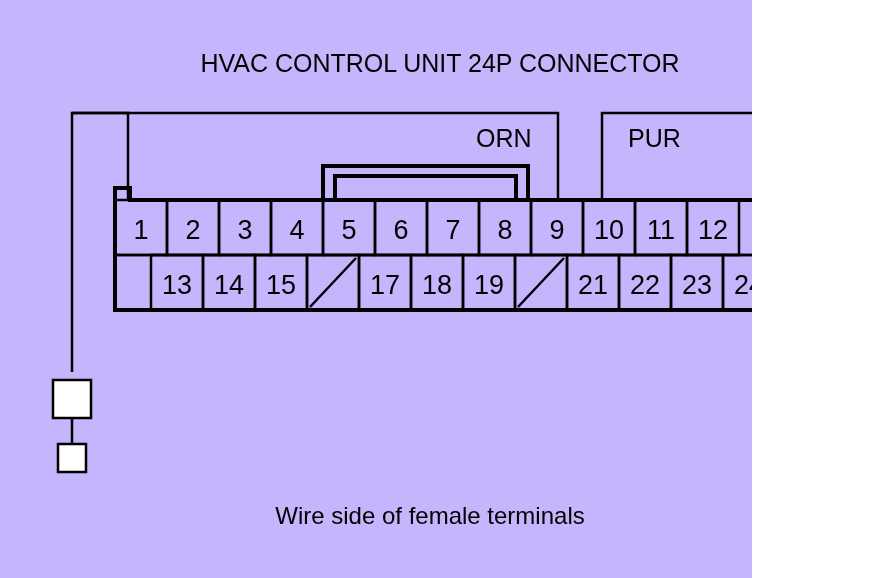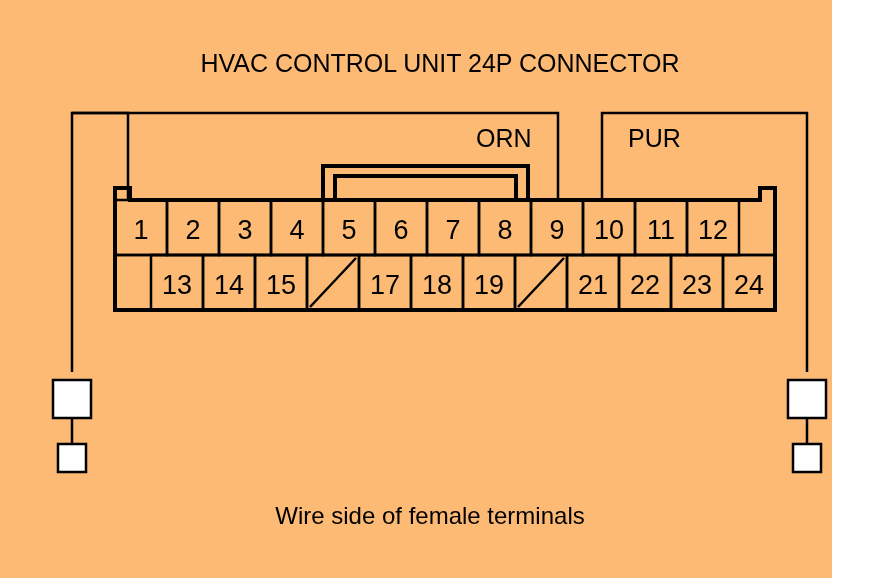--- a/index.html
+++ b/index.html
@@ -7,23 +7,23 @@
     margin: 0;
     padding: 0;
     background: #ffffff;
   }
   body {
     font-family: "Liberation Sans", sans-serif;
     color: #000000;
   }
   #canvas {
     position: relative;
-    width: 832px;
+    width: 752px;
     height: 578px;
-    background: #fdba74;
+    background: #c4b5fd;
     overflow: hidden;
   }
   svg.diagram {
     position: absolute;
     left: 0;
     top: 0;
     width: 880px;
     height: 578px;
   }
   .title-text {

